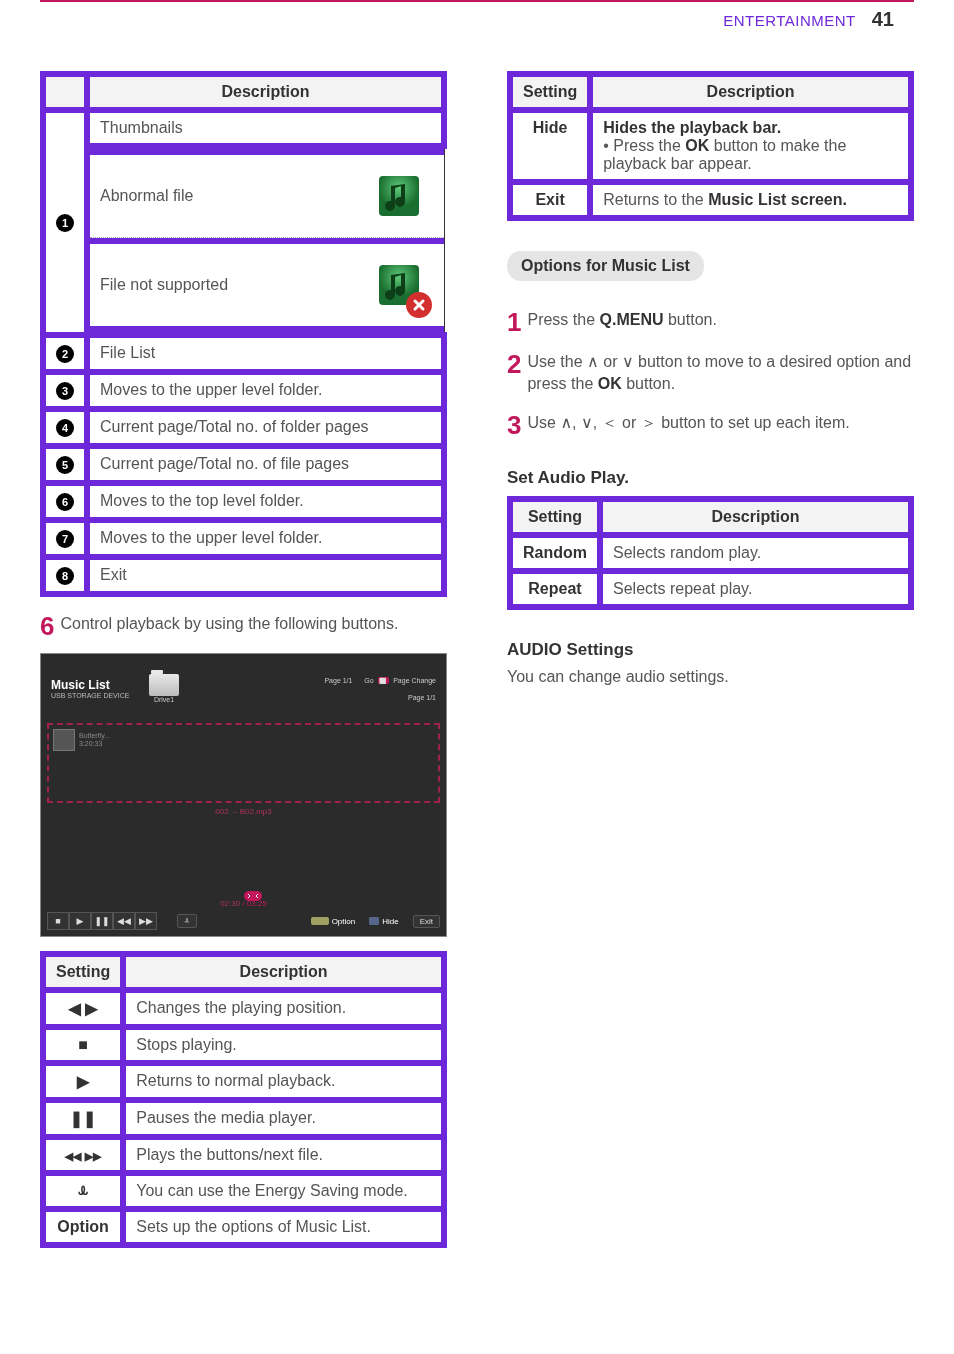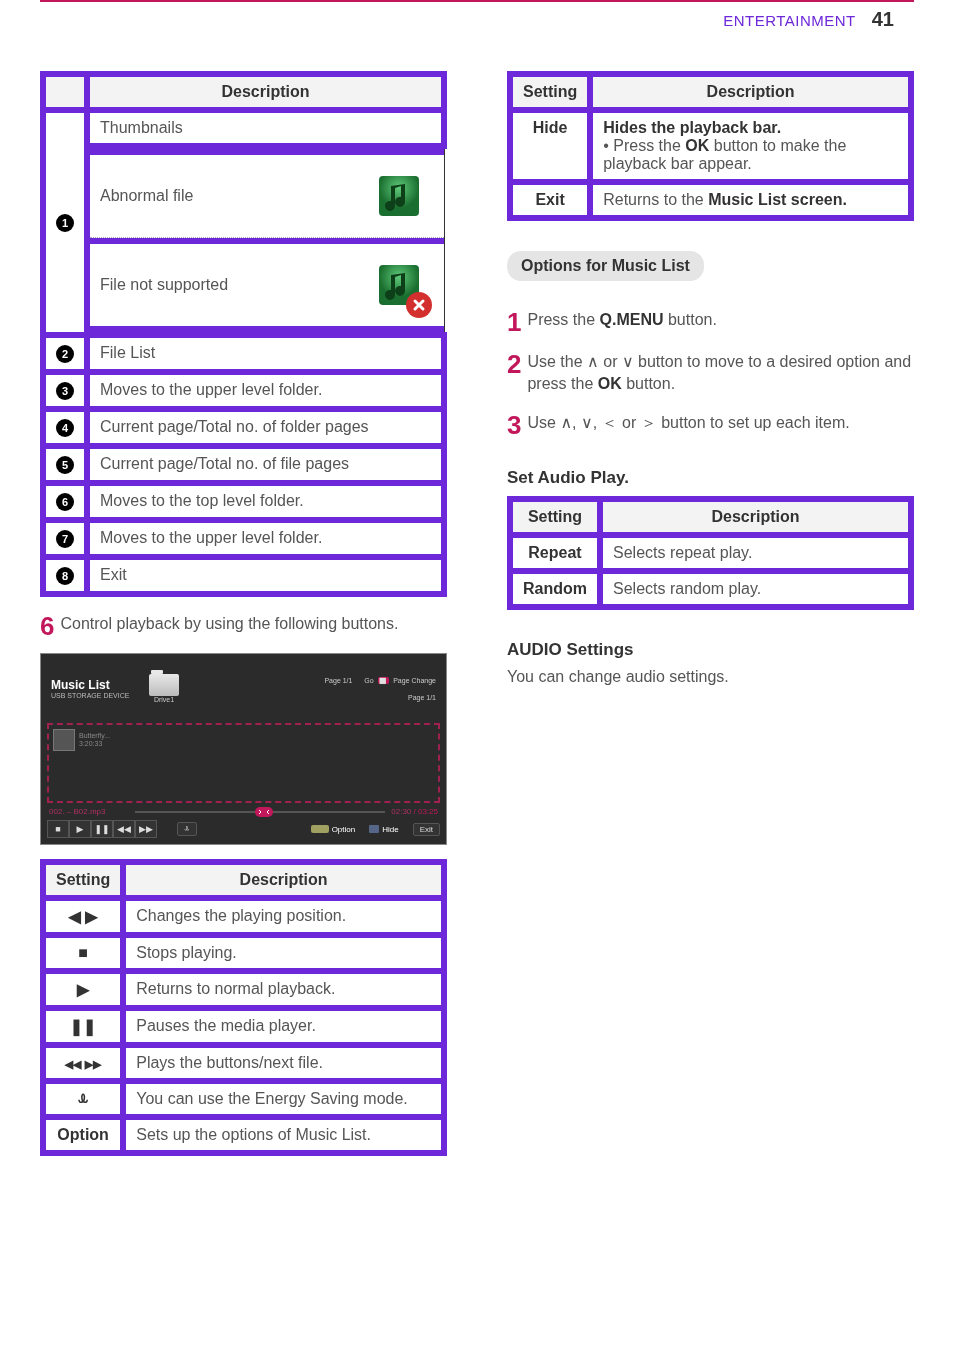--- a/index.html
+++ b/index.html
@@ -32,21 +32,21 @@
     .ss-folder { width: 30px; height: 22px; background: linear-gradient(#e8e8e8, #bbb); border-radius: 2px; position: relative; }
     .ss-folder::before { content:""; position:absolute; top:-4px; left:2px; width:12px; height:4px; background:#e8e8e8; border-radius:1px; }
     .ss-drive { font-size: 7px; text-align:center; color:#ccc; }
     .ss-right { margin-left: auto; text-align: right; font-size: 7px; color:#ccc; }
     .ss-right-row { display:flex; gap:4px; align-items:center; justify-content:flex-end; }
     .ss-go-badge { background:#c2185b; border-radius:2px; padding:0 2px; font-size:6px; }
     .ss-body { border: 2px dashed #a02050; margin: 0 6px; height: 80px; padding: 4px; position: relative; }
     .ss-item { display: flex; align-items: center; gap: 4px; }
     .ss-item-icon { width: 22px; height: 22px; background: #555; border:1px solid #777; }
     .ss-item-text { font-size: 7px; color: #888; line-height: 1.1; }
-    .ss-progress { display:flex; align-items:center; padding: 4px 8px 0 8px; font-size:8px; color:#b03060; gap:6px; }
+    .ss-progress { display:flex; align-items:center; padding: 4px 8px 0 8px; font-size:8px; color:#b03060; gap:6px;flex-direction:column; }
     .ss-prog-left { flex: 0 0 80px; color:#b03060; }
     .ss-prog-bar { flex:1; position:relative; height:6px; }
     .ss-prog-line { height:2px; background:#555; width:100%; position:absolute; top:2px; }
     .ss-prog-handle { position:absolute; left:48%; top:-2px; width:18px; height:10px; background:#c2185b; border-radius:5px; display:flex; align-items:center; justify-content:center; }
     .ss-prog-right { color:#b03060; }
     .ss-prog-right .total { color:#c2185b; }
     .ss-toolbar { display:flex; align-items:center; padding: 4px 6px 6px 6px; gap:0; font-size:8px; }
     .ss-ctrl { width:22px; height:18px; border:1px solid #555; background:#333; display:flex; align-items:center; justify-content:center; color:#ddd; font-size:9px; }
     .ss-btn { border:1px solid #555; background:#333; padding:1px 6px; color:#ddd; border-radius:2px; }
     .ss-spacer { flex:1; }
@@ -301,26 +301,26 @@
       </div>
 
       <div class="h4">Set Audio Play.</div>
       <table>
         <tbody>
             <tr>
               <th class="set-col">Setting</th>
               <th>Description</th>
             </tr>
         <tr>
+              <td class="set-col bold">Random</td>
+              <td>Selects random play.</td>
+            </tr>
+        <tr>
               <td class="set-col bold">Repeat</td>
               <td>Selects repeat play.</td>
-            </tr>
-        <tr>
-              <td class="set-col bold">Random</td>
-              <td>Selects random play.</td>
             </tr>
       </tbody>
         </table>
 
       <div class="h4">AUDIO Settings</div>
       <div class="subtext">You can change audio settings.</div>
     </div>
   </div>
 </div>
 

